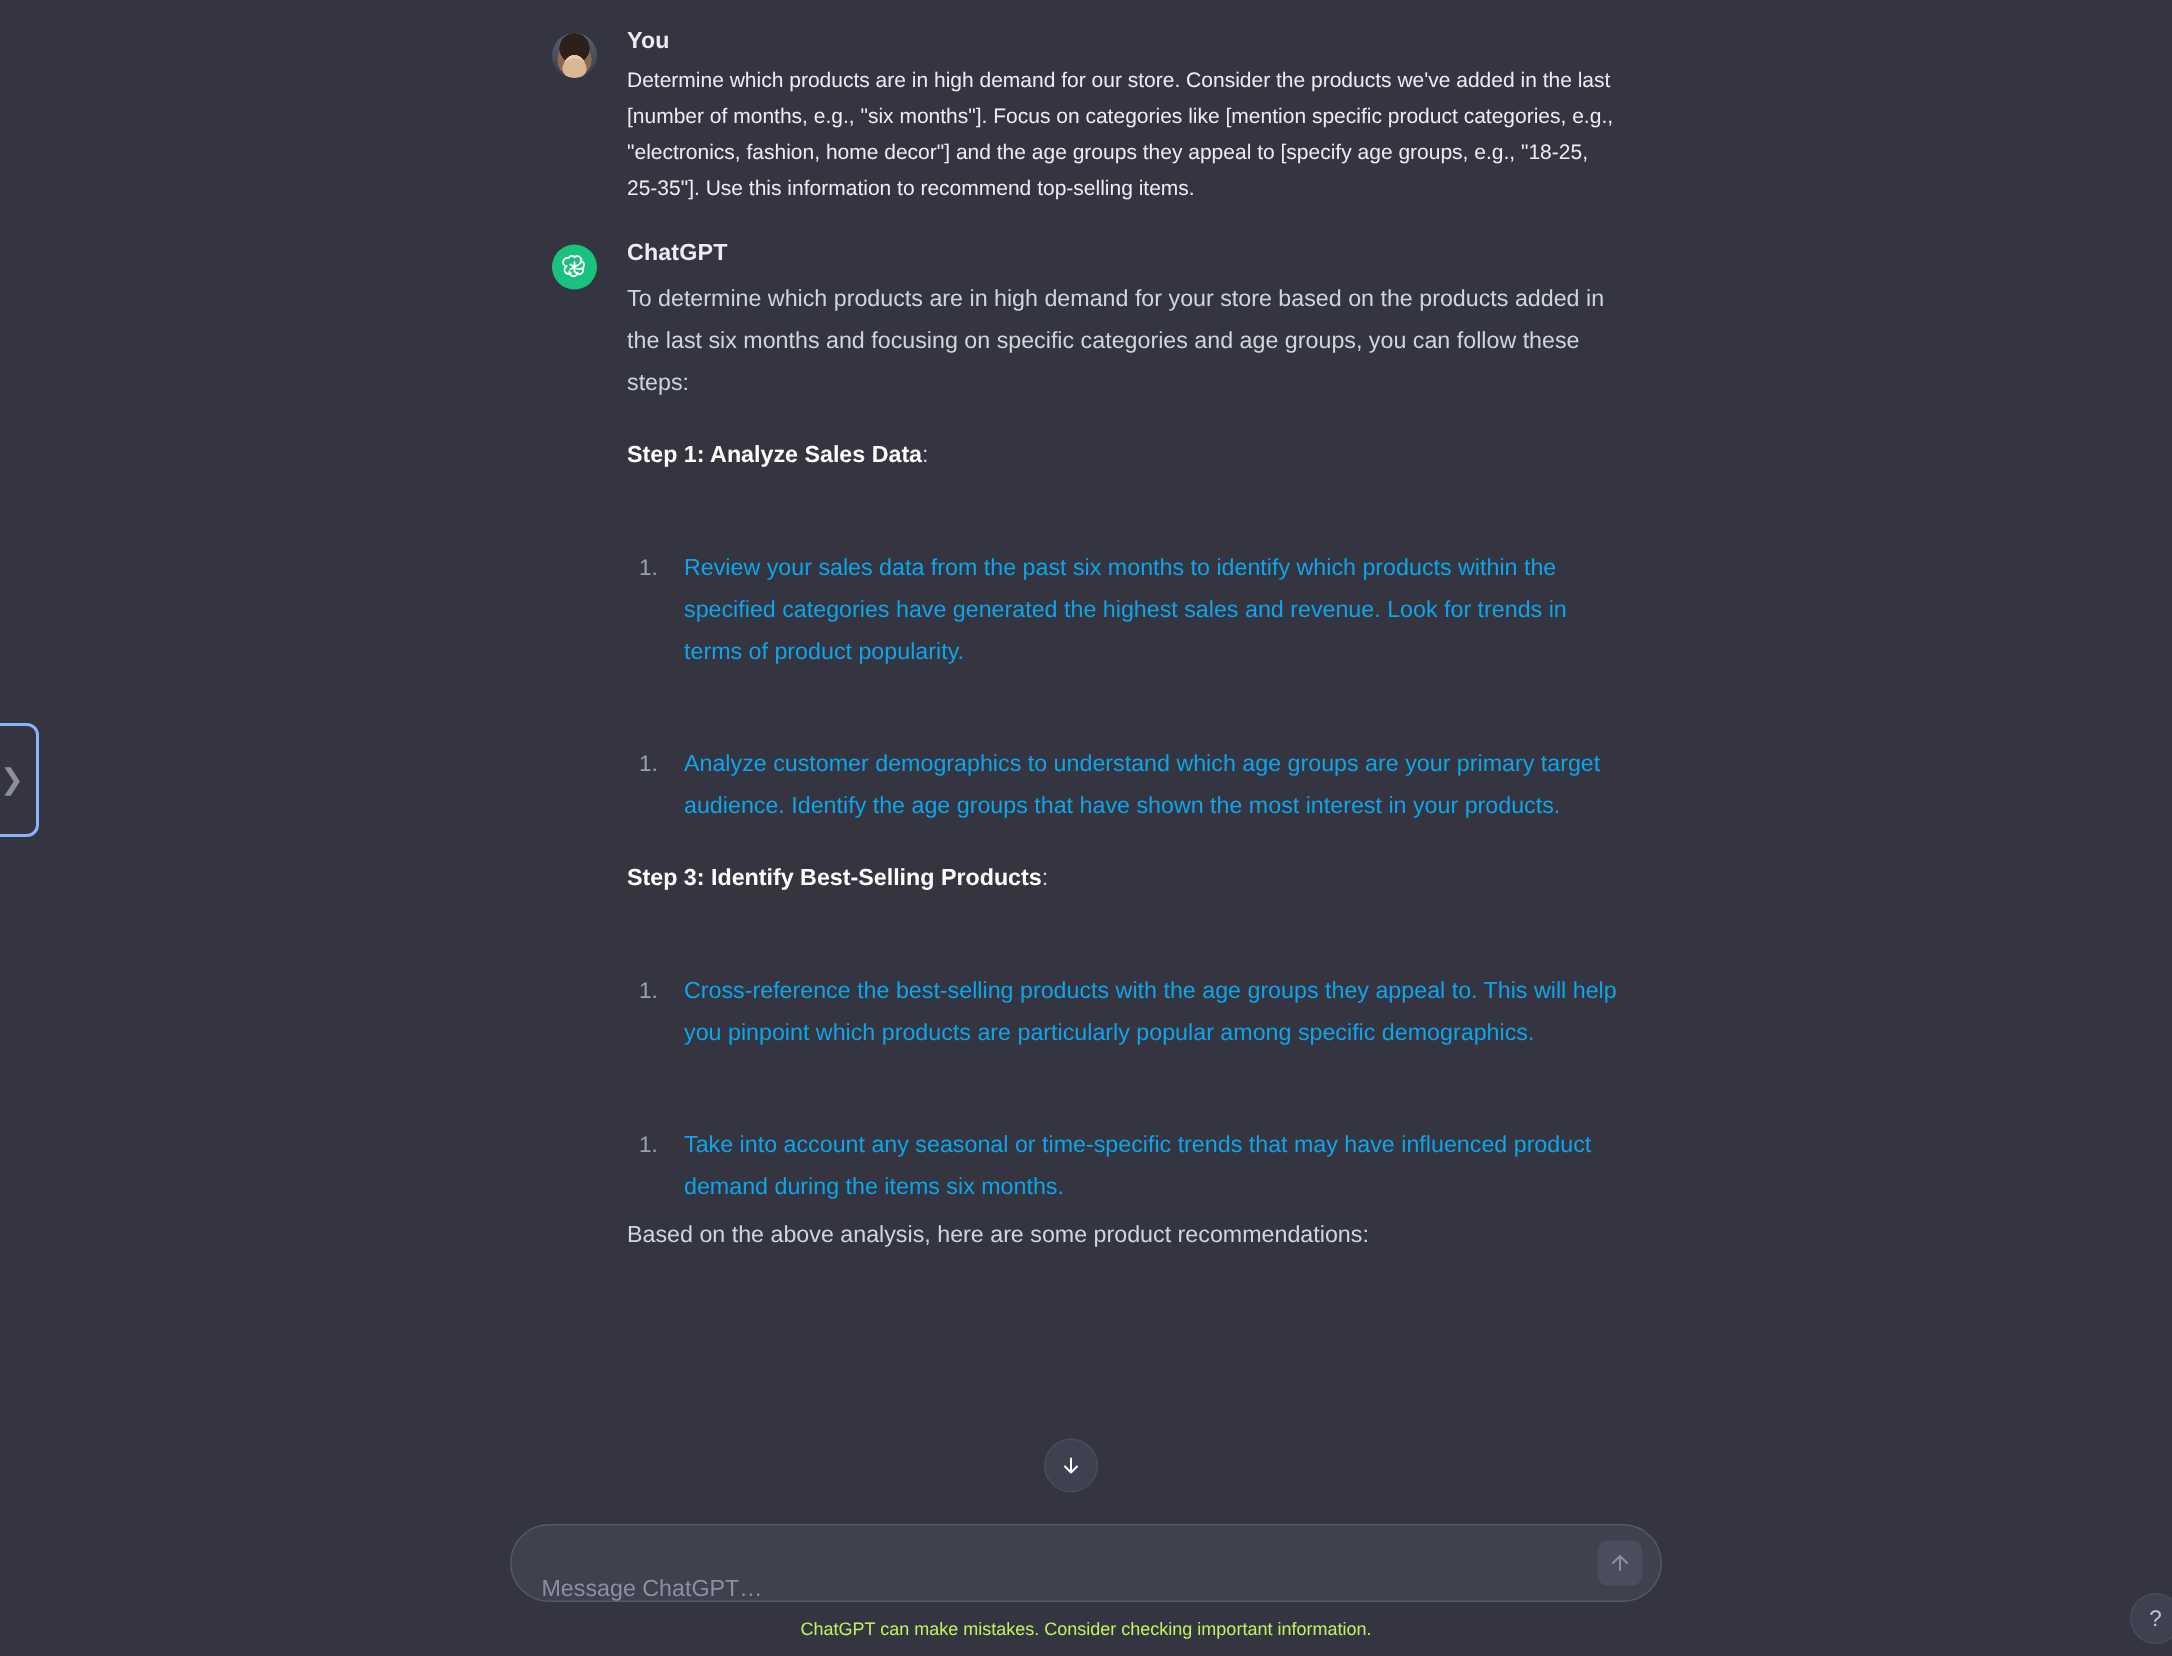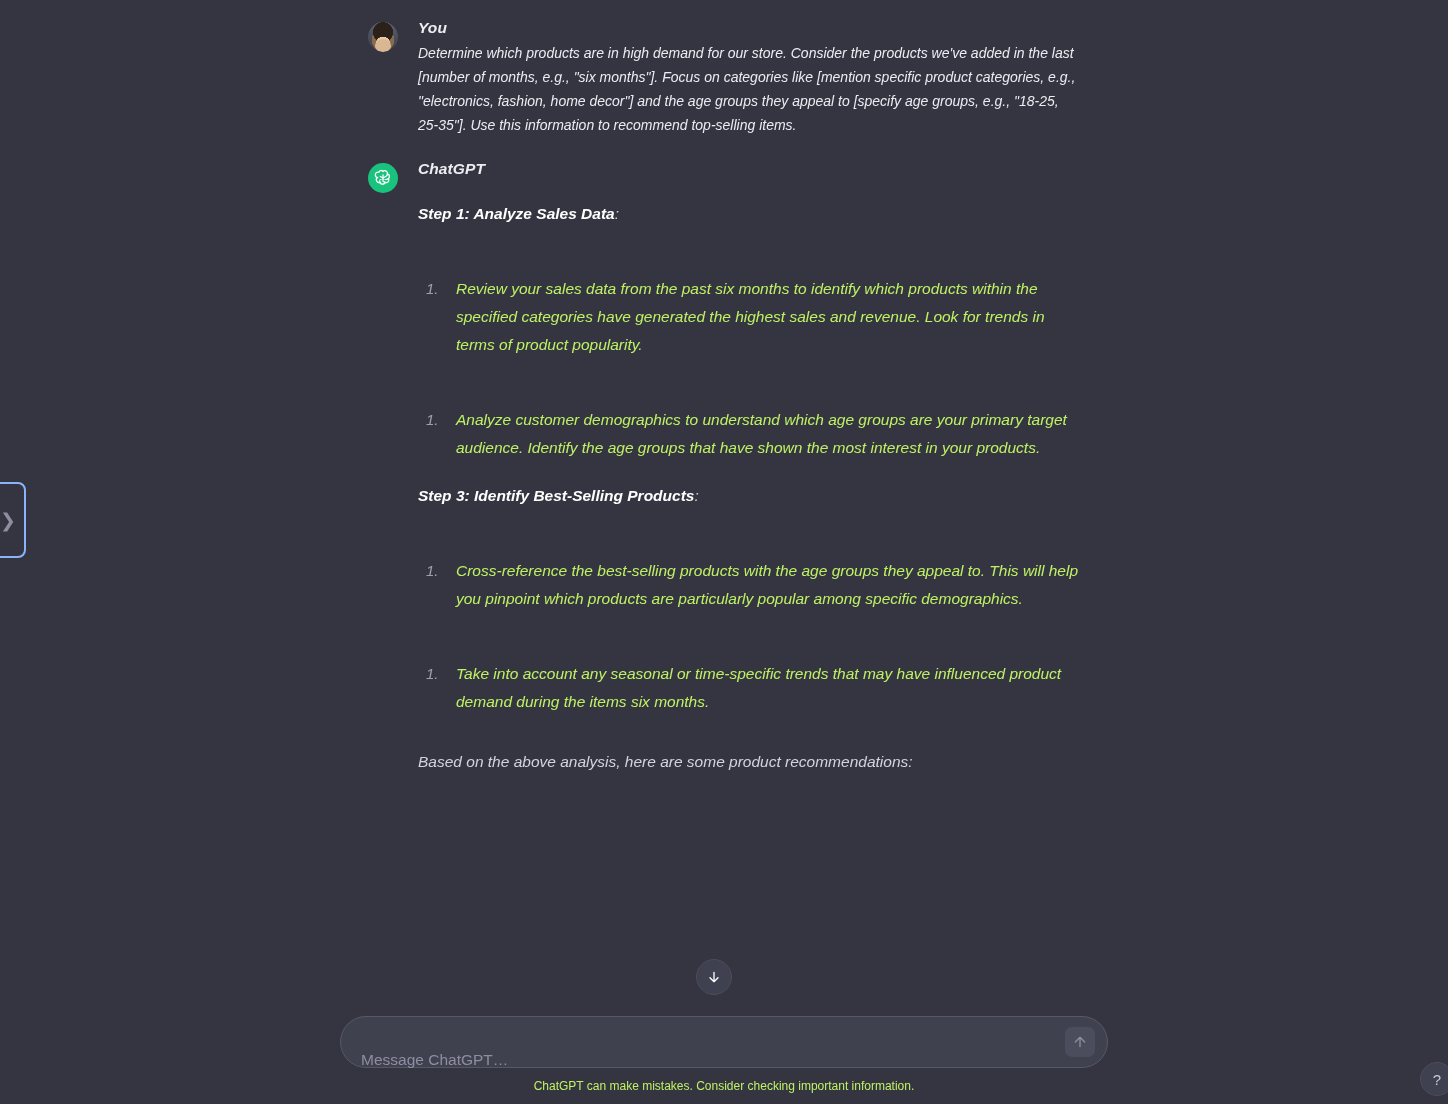--- a/index.html
+++ b/index.html
@@ -46,21 +46,20 @@
     left: 0; right: 0;
     top: 0;
     bottom: 104px;
     overflow: hidden;
   }
 
   .thread {
     width: 712px;
     margin: 0 auto;
     padding-top: 18px;
-    font-style: italic;
   }
 
   
   .msg {
     display: flex;
     align-items: flex-start;
     gap: 20px;
   }
   .msg + .msg { margin-top: 22px; }
 
@@ -138,39 +137,39 @@
   ol.numlist {
     margin: 19px 0 0 0;
     padding-left: 30px;
     list-style: none;
     counter-reset: n;
   }
   ol.numlist > li {
     position: relative;
     font-size: 15.5px;
     line-height: 28px;
-    color: #bef264;
+    color: #0ea5e9;
     padding-left: 8px;
     margin-top: 47px;
   }
   ol.numlist > li::before {
     counter-increment: n;
     content: counter(n) ".";
     position: absolute;
     left: -22px;
     top: 0;
     color: #9ea0ac;
     font-size: 15px;
   }
 
   .para-gpt {
     font-size: 15.5px;
     line-height: 28px;
     color: #d1d5db;
-    margin-top: 32px;
+    margin-top: 4px;
   }
 
   
   .scroll-btn {
     position: absolute;
     left: 696px;
     top: 959px;
     width: 36px; height: 36px;
     border-radius: 50%;
     background: #3f4150;
@@ -290,20 +289,21 @@
             <path d="M14.4 16.6c-.3 1.8-2 3-3.8 2.7-1.8-.3-3-2-2.7-3.8"></path>
             <path d="M9.2 17c-1.5 1-3.6.6-4.6-.9-1-1.5-.6-3.6.9-4.6"></path>
             <path d="M5.6 11.4c-1.8-.3-3-2-2.7-3.8.3-1.8 2-3 3.8-2.7"></path>
             <path d="M7.3 4.6c1-1.5 3.1-1.9 4.6-.9"></path>
             <path d="M12 8.2v7.6M8.7 10.1l6.6 3.8M15.3 10.1l-6.6 3.8"></path>
           </svg>
         </div>
       </div>
       <div class="body-col">
         <div class="author">ChatGPT</div>
+        <div class="p-gpt">To determine which products are in high demand for your store based on the products added in the last six months and focusing on specific categories and age groups, you can follow these steps:</div>
 
         <div class="heading"><span>Step 1: Analyze Sales Data</span><span class="colon">:</span></div>
         <ol class="numlist">
           <li>Review your sales data from the past six months to identify which products within the specified categories have generated the highest sales and revenue. Look for trends in terms of product popularity.</li>
         </ol>
 
         <ol class="numlist">
           <li>Analyze customer demographics to understand which age groups are your primary target audience. Identify the age groups that have shown the most interest in your products.</li>
         </ol>
 

